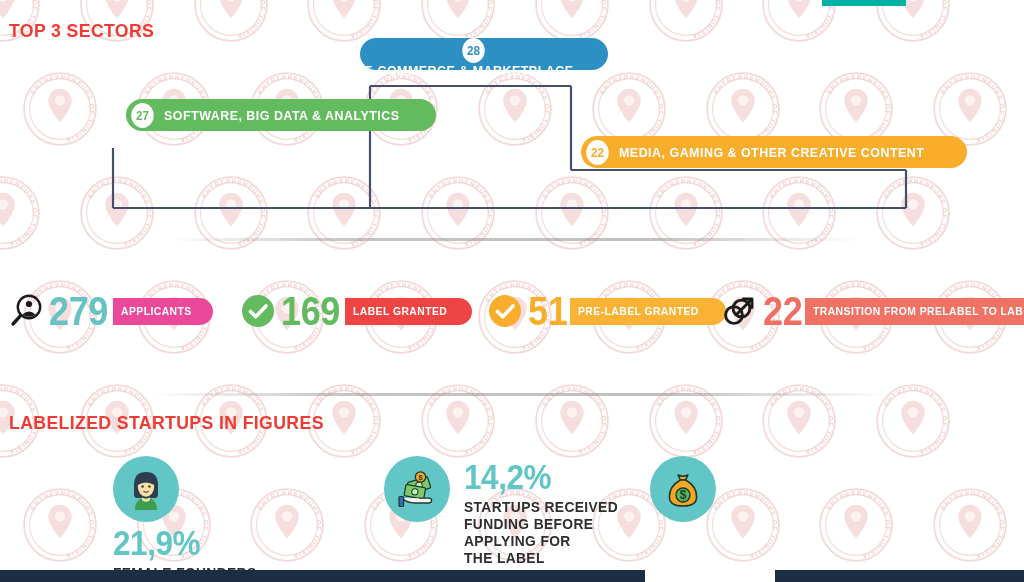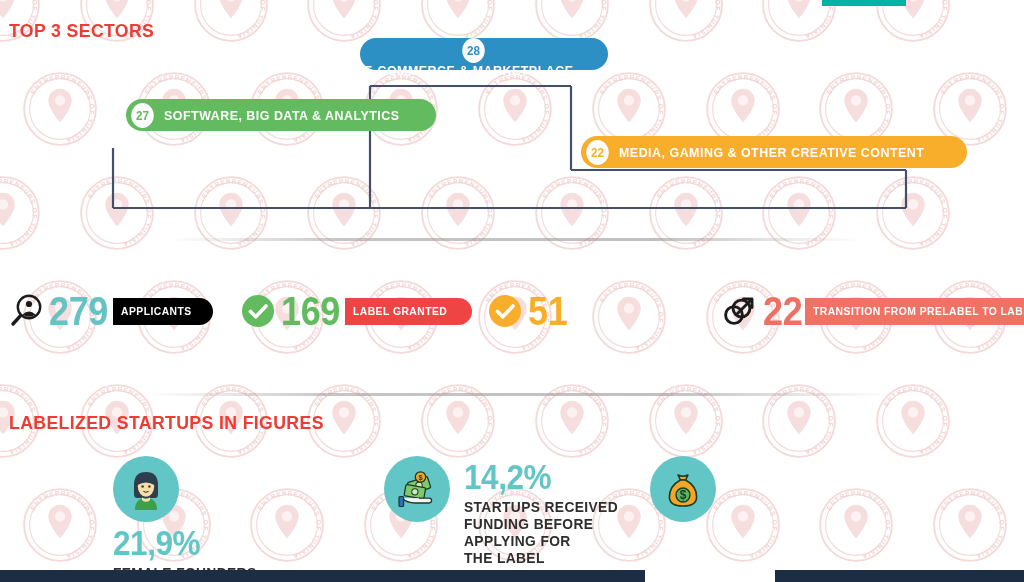--- a/index.html
+++ b/index.html
@@ -179,21 +179,21 @@
     white-space: nowrap;
   }
   .stat-pill span {
     transform: scaleX(0.9);
     transform-origin: left center;
     display: inline-block;
   }
 
   #stat-applicants { left: 8px; top: 289px; }
   #stat-applicants .stat-number { color: #67c3c3; }
-  #stat-applicants .stat-pill { background: #000000; }
+  #stat-applicants .stat-pill { background: #ec4899; }
 
   #stat-label-granted { left: 240px; top: 289px; }
   #stat-label-granted .stat-number { color: #62bb5e; }
   #stat-label-granted .stat-pill { background: #ef4444; }
 
   #stat-prelabel { left: 487px; top: 289px; }
   #stat-prelabel .stat-number { color: #f9ae2b; }
   #stat-prelabel .stat-pill { background: #f9b233; }
 
   #stat-transition { left: 722px; top: 289px; }
@@ -981,20 +981,23 @@
 </div>
 
 <div class="stat-item" id="stat-prelabel">
   <div class="stat-icon">
     <svg width="34" height="34" viewBox="0 0 34 34">
       <circle cx="17" cy="17" r="16" fill="#f9ae2b"></circle>
       <path d="M 9.5 17.5 L 14.8 22.8 L 25 12" stroke="#ffffff" stroke-width="3.6" fill="none" stroke-linecap="round" stroke-linejoin="round"></path>
     </svg>
   </div>
   <div class="stat-number">51</div>
+  <div class="stat-pill">
+    <span>PRE-LABEL GRANTED</span>
+  </div>
 </div>
 
 <div class="stat-item" id="stat-transition">
   <div class="stat-icon">
     <svg width="36" height="36" viewBox="0 0 36 36">
       <circle cx="12" cy="22" r="8.4" fill="none" stroke="#1b1b1b" stroke-width="2.9"></circle>
       <circle cx="19.5" cy="15.5" r="8.4" fill="none" stroke="#1b1b1b" stroke-width="2.9"></circle>
       <path d="M 15 21 L 29 7" stroke="#1b1b1b" stroke-width="2.9" stroke-linecap="round" fill="none"></path>
       <path d="M 21.5 6 L 30 6 L 30 14.5" stroke="#1b1b1b" stroke-width="2.9" fill="none" stroke-linecap="round" stroke-linejoin="round"></path>
     </svg>

